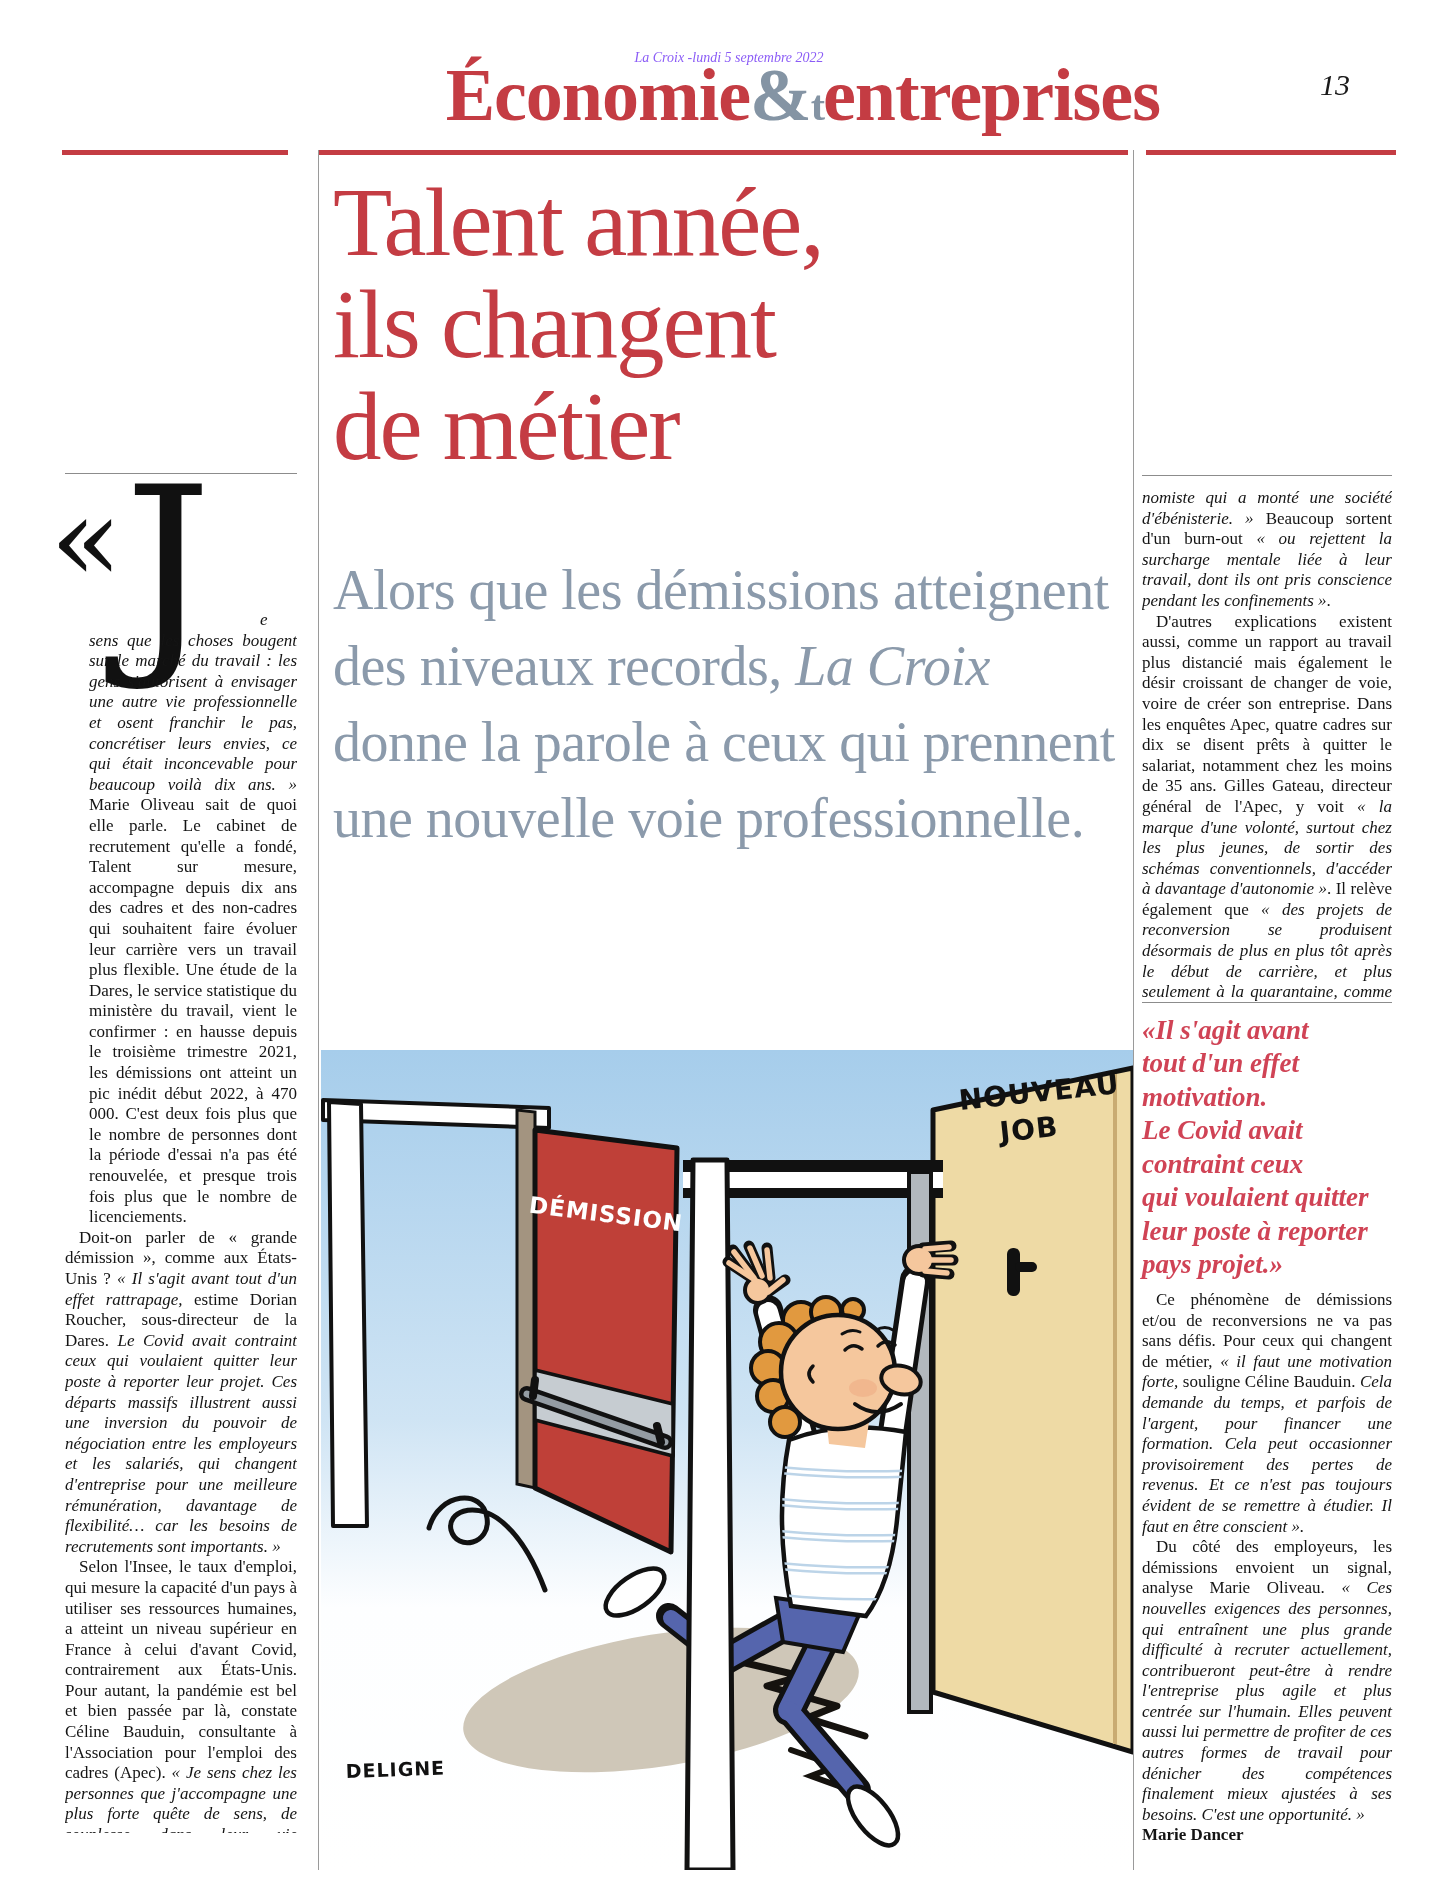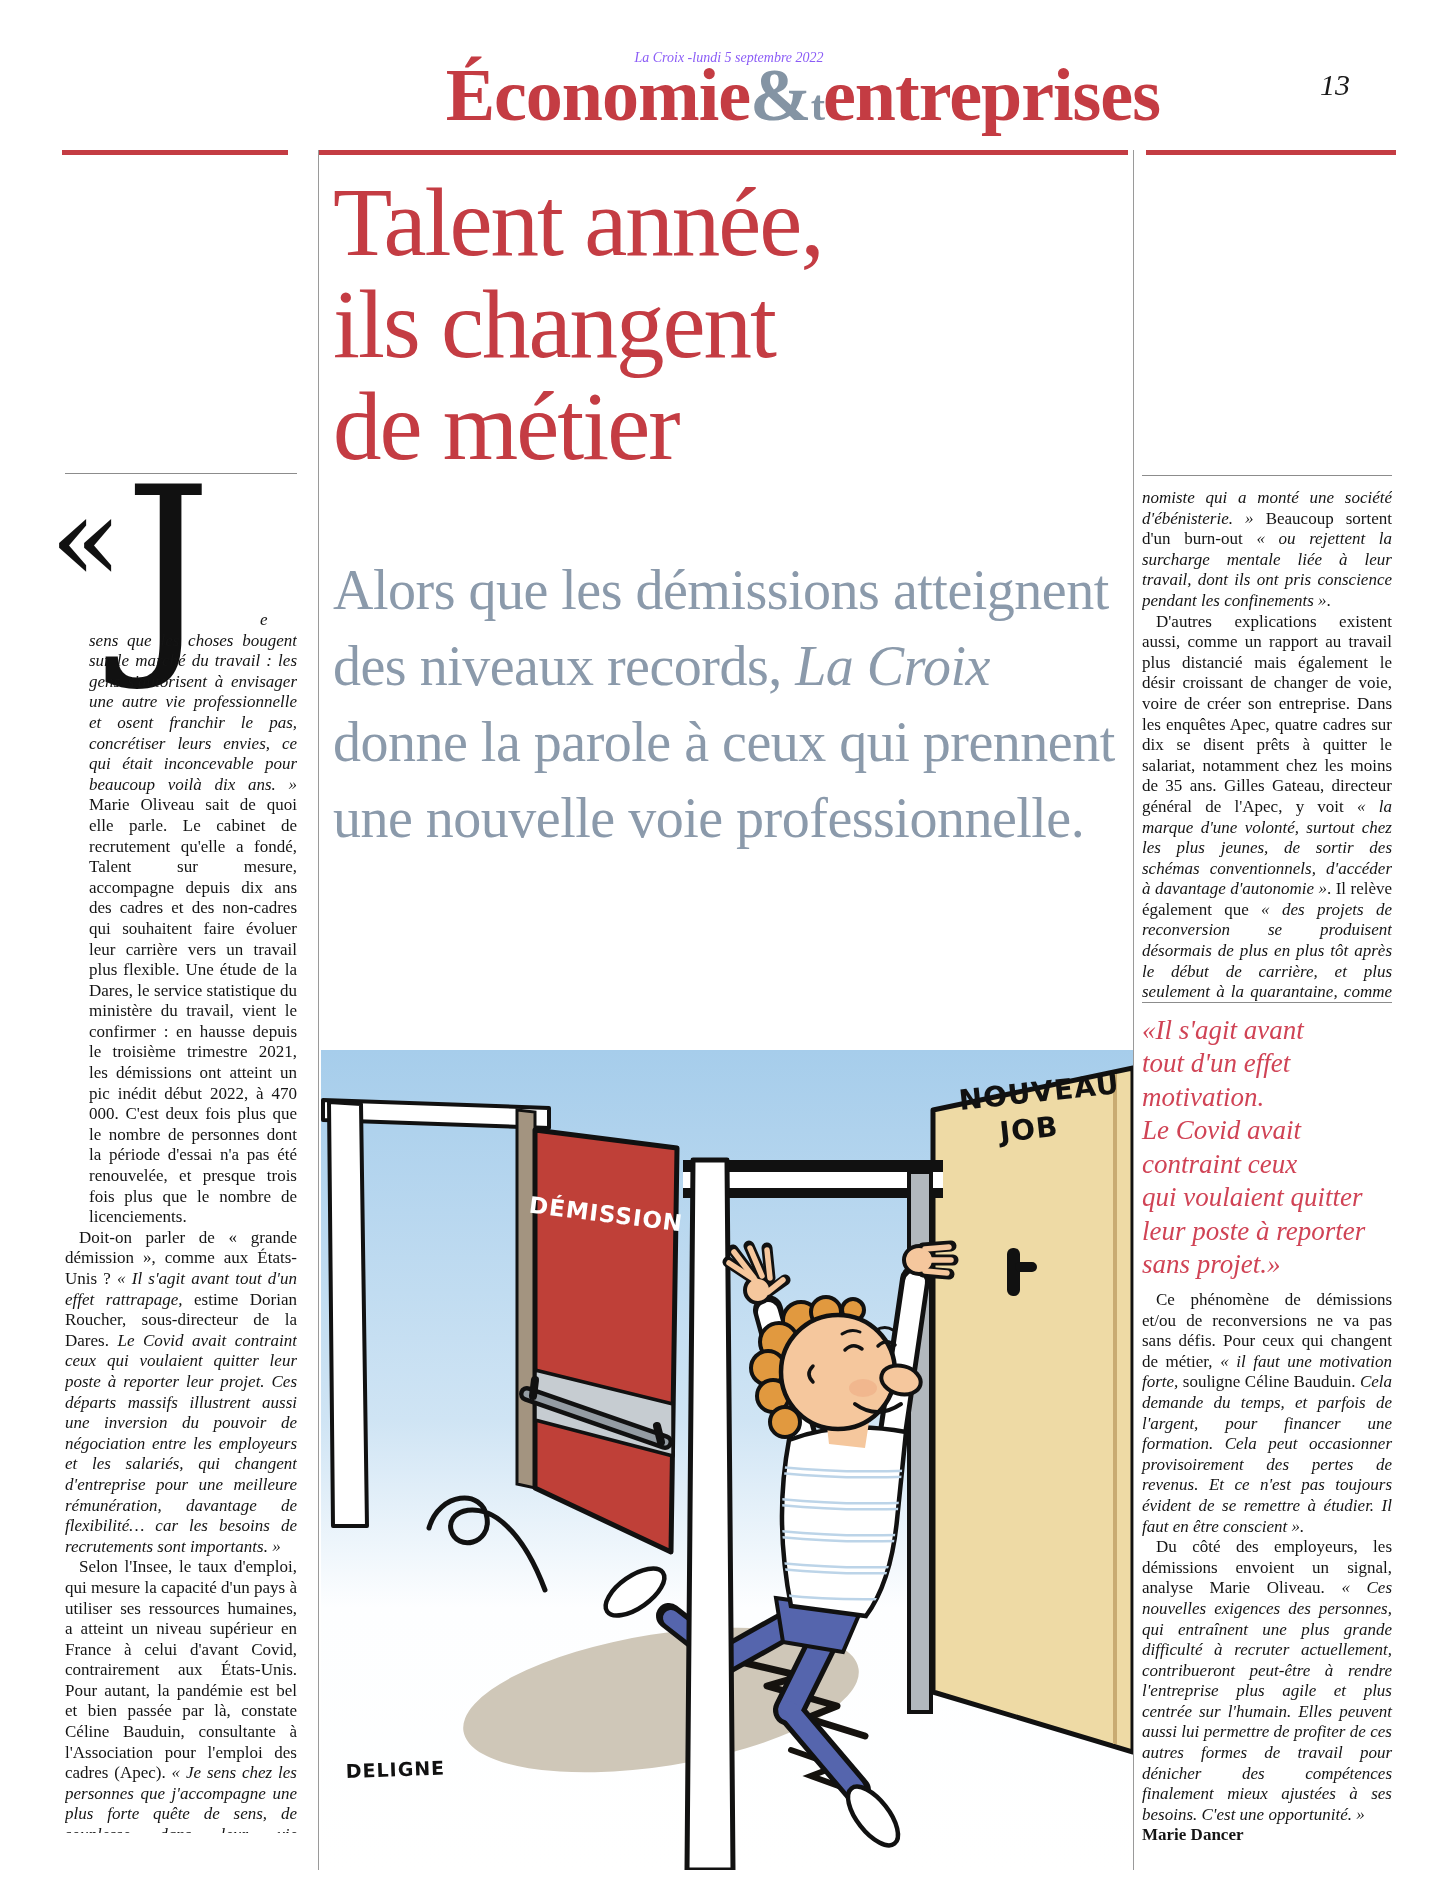--- a/index.html
+++ b/index.html
@@ -32,21 +32,21 @@
   .bodytext p.ind{text-indent:14px;}
   #col-left{position:absolute;left:65px;top:473px;width:232px;height:1360px;overflow:hidden;}
   #col-left .p-first{margin-top:137px;text-indent:171px;margin-left:24px;}
   .bigquote{position:absolute;left:50px;top:480px;font-size:118px;line-height:1;color:#111;
             font-family:"DejaVu Serif",serif;}
   .dropcap{position:absolute;left:124px;top:458px;font-size:219px;line-height:1;color:#111;
            font-family:"DejaVu Serif",serif;}
   #col-right-1{position:absolute;left:1142px;top:488px;width:250px;height:516px;overflow:hidden;}
   #col-right-2{position:absolute;left:1142px;top:1290px;width:250px;}
   .pullquote{position:absolute;left:1142px;top:1014px;width:260px;color:#d04355;
-             font-weight:400;font-style:italic;font-size:27px;line-height:1.24;}
+             font-weight:700;font-style:italic;font-size:27px;line-height:1.24;}
   .pullquote span{display:block;}
   .byline{font-weight:700;margin-top:3px;text-align:left;}
 
   
   #cartoon{position:absolute;left:321px;top:1050px;width:812px;height:820px;}
   .sigtext{font-family:"DejaVu Sans",sans-serif;font-weight:700;}
 </style>
 </head>
 <body>
 
@@ -90,21 +90,21 @@
 
   <div class="colrule" style="left:1142px;top:1002px;width:250px;"></div>
   <div class="pullquote">
     <span>«Il s'agit avant</span>
     <span>tout d'un effet</span>
     <span>motivation.</span>
     <span>Le Covid avait</span>
     <span>contraint ceux</span>
     <span>qui voulaient quitter</span>
     <span>leur poste à reporter</span>
-    <span>sans projet.»</span>
+    <span>pays projet.»</span>
   </div>
 
   <div id="col-right-2" class="bodytext">
     <p class="ind"><span>Ce phénomène de démissions et/ou de reconversions ne va pas sans défis. Pour ceux qui changent de métier, </span><i>« il faut une motivation forte, </i><span>souligne Céline Bauduin. </span><i>Cela demande du temps, et parfois de l'argent, pour financer une formation. Cela peut occasionner provisoirement des pertes de revenus. Et ce n'est pas toujours évident de se remettre à étudier. Il faut en être conscient ».</i></p>
     <p class="ind"><span>Du côté des employeurs, les démissions envoient un signal, analyse Marie Oliveau. </span><i>« Ces nouvelles exigences des personnes, qui entraînent une plus grande difficulté à recruter actuellement, contribueront peut-être à rendre l'entreprise plus agile et plus centrée sur l'humain. Elles peuvent aussi lui permettre de profiter de ces autres formes de travail pour dénicher des compétences finalement mieux ajustées à ses besoins. C'est une opportunité. »</i></p>
     <p class="byline">Marie Dancer</p>
   </div>
 
   <div id="cartoon">
     <svg width="812" height="820" viewBox="0 0 812 820">

